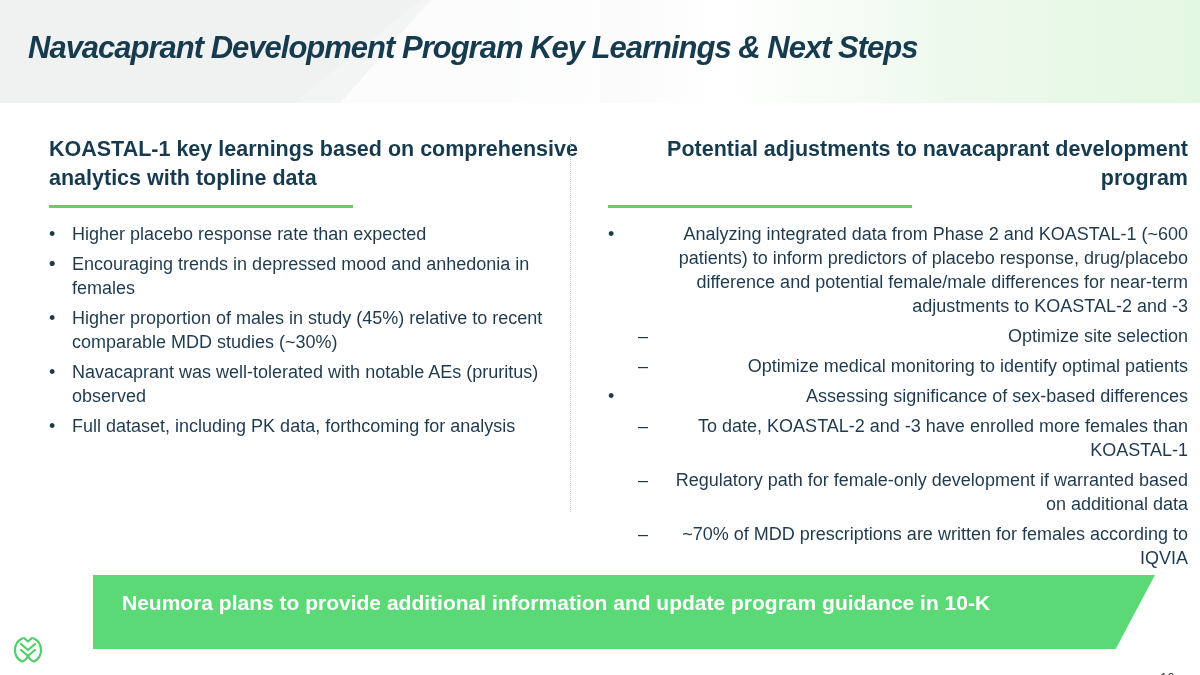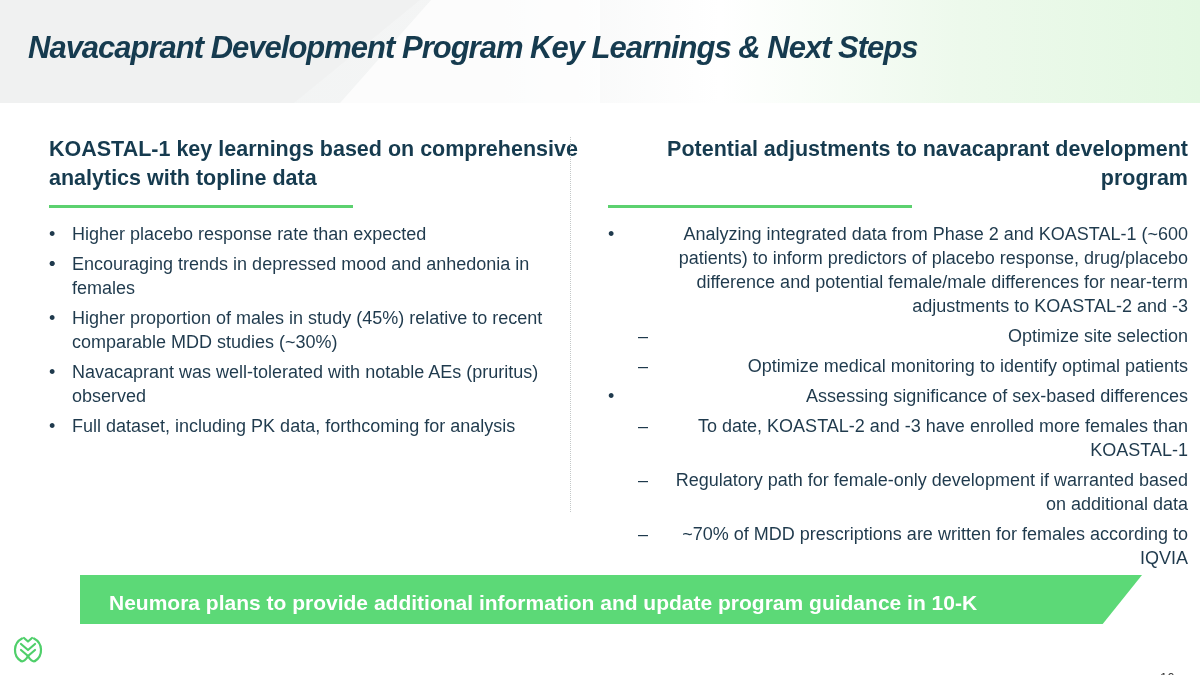--- a/index.html
+++ b/index.html
@@ -46,21 +46,21 @@
   .sub { list-style: none; margin-top: 6px; }
   .sub li { padding-left: 29px; margin-left: 0; margin-bottom: 6px; }
   .sub li .bullet-glyph { left: 7px; }
 
   .divider {
     position: absolute; left: 570px; top: 137px; width: 0; height: 375px;
     border-left: 1px dotted #c4c8c8;
   }
 
   .banner {
-    position: absolute; left: 80px; top: 575px; width: 1062px; height: 49px;
+    position: absolute; left: 93px; top: 575px; width: 1062px; height: 74px;
     background: #5cd977;
     clip-path: polygon(0 0, 100% 0, 96.3% 100%, 0 100%);
   }
   .banner-text {
     position: absolute; left: 29px; top: 16px;
     font-size: 21px; font-weight: bold; color: #ffffff; white-space: nowrap;
   }
 
   .logo { position: absolute; left: 12px; top: 634px; width: 32px; height: 32px; }
   .page-number { position: absolute; left: 1160px; top: 651px; font-size: 13px; color: #333; margin-top: 19px; }

